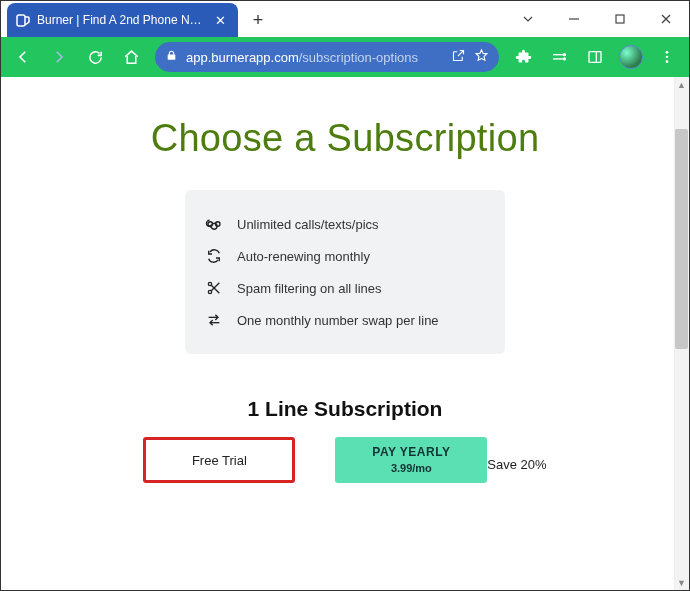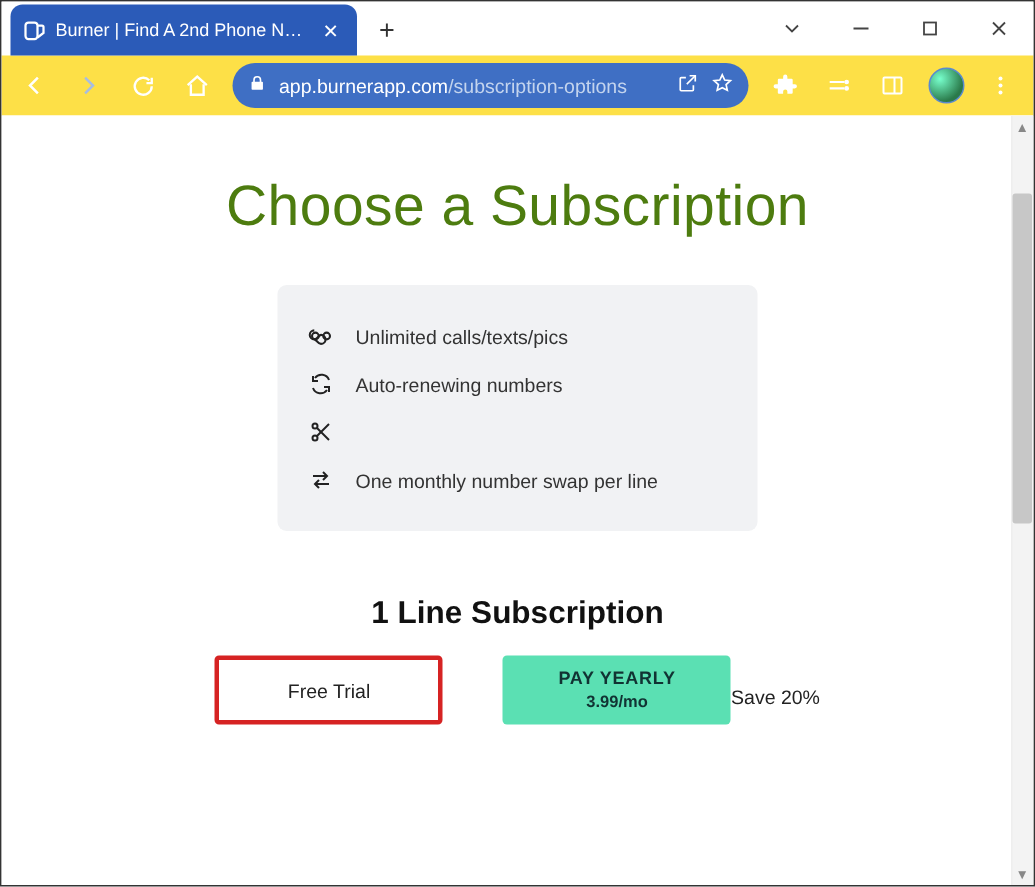--- a/index.html
+++ b/index.html
@@ -69,21 +69,21 @@
   }
   .win-btn {
     width: 46px; height: 34px;
     display: flex; align-items: center; justify-content: center;
     color: #444;
     cursor: pointer;
   }
   .win-btn svg { width: 12px; height: 12px; }
   
   .toolbar {
-    background: #fde047;
+    background: #22c55e;
     height: 40px;
     display: flex;
     align-items: center;
     padding: 0 6px;
     gap: 4px;
   }
   .tbtn {
     width: 32px; height: 32px;
     display: flex; align-items: center; justify-content: center;
     color: #fff;
@@ -370,31 +370,32 @@
       </div>
       <div class="feature-row">
         <span class="ficon">
           <svg viewBox="0 0 24 24" width="16" height="16" fill="none" stroke="currentColor" stroke-width="2">
               <path d="M20 8 a8 8 0 0 0 -14 -2"></path>
               <path d="M4 16 a8 8 0 0 0 14 2"></path>
               <path d="M4 4 v5 h5"></path>
               <path d="M20 20 v-5 h-5"></path>
             </svg>
         </span>
-        <span>Auto-renewing numbers</span>
+        <span>Auto-renewing monthly</span>
       </div>
       <div class="feature-row">
         <span class="ficon">
           <svg viewBox="0 0 24 24" width="16" height="16" fill="none" stroke="currentColor" stroke-width="2">
               <circle cx="6" cy="6" r="2.5"></circle>
               <circle cx="6" cy="18" r="2.5"></circle>
               <line x1="8" y1="8" x2="20" y2="20"></line>
               <line x1="8" y1="16" x2="20" y2="4"></line>
             </svg>
         </span>
+        <span>Spam filtering on all lines</span>
       </div>
       <div class="feature-row">
         <span class="ficon">
           <svg viewBox="0 0 24 24" width="16" height="16" fill="none" stroke="currentColor" stroke-width="2">
               <path d="M4 8 h14"></path>
               <path d="M14 4 l4 4 -4 4"></path>
               <path d="M20 16 H6"></path>
               <path d="M10 12 l-4 4 4 4"></path>
             </svg>
         </span>

